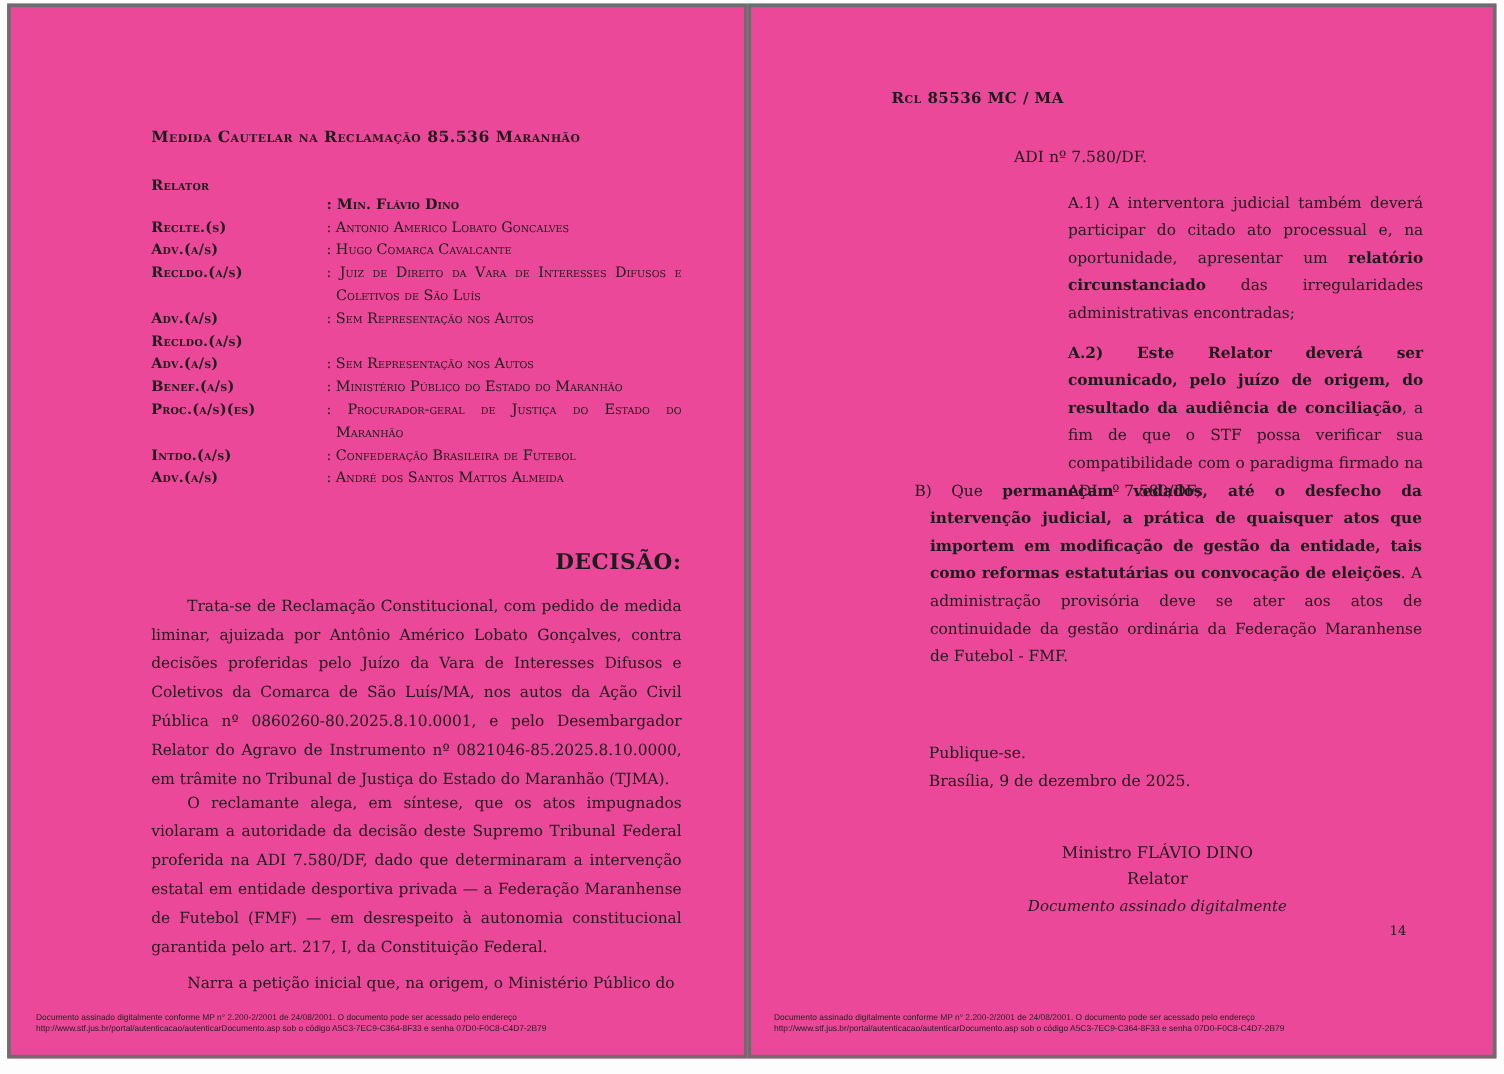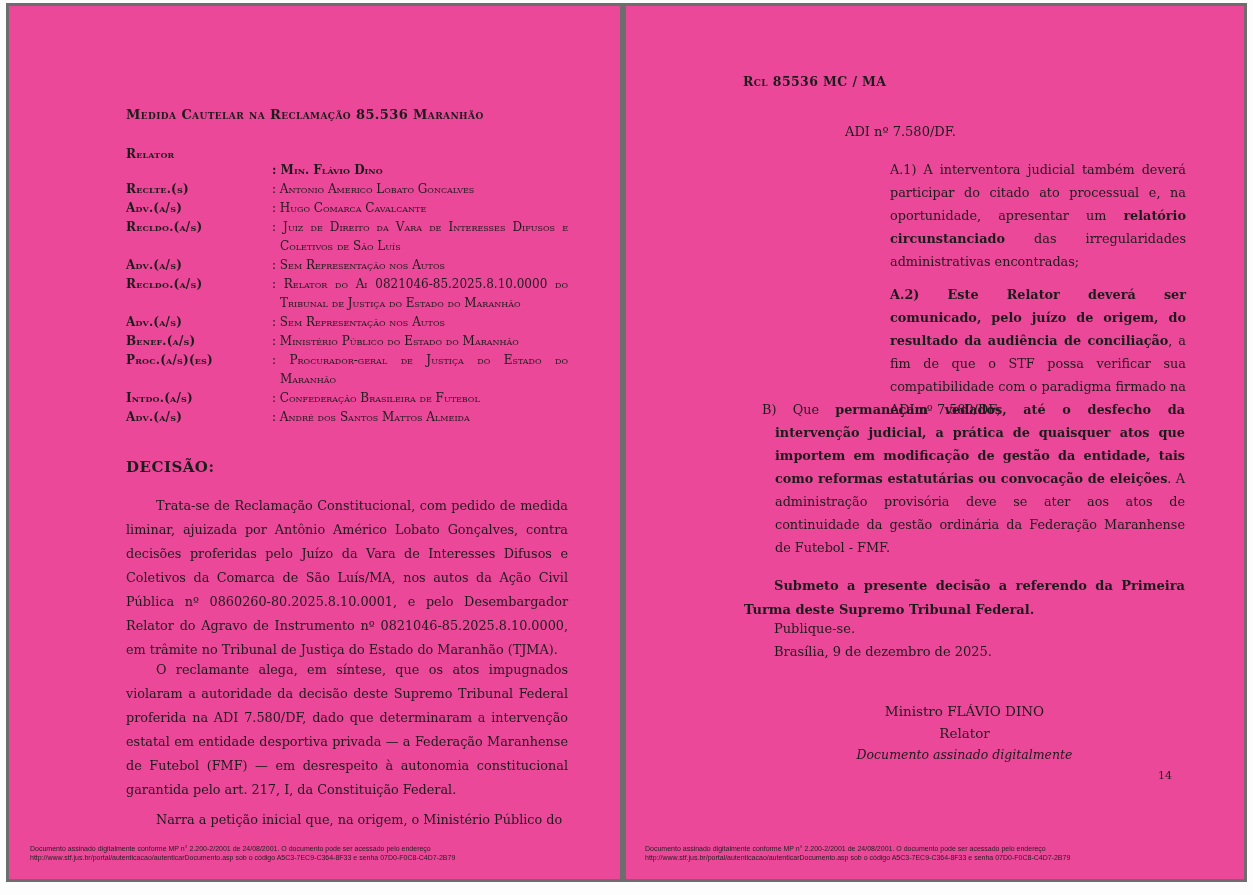--- a/index.html
+++ b/index.html
@@ -32,22 +32,22 @@
   .party-row {
     display:grid; grid-template-columns:146px 1fr;
     font-size:12px; line-height:19px; font-variant:small-caps;
   }
   .party-label { font-weight:bold; letter-spacing:0.2px; }
   .party-value { text-align:justify; padding-left:8px; text-indent:-8px; }
   .party-value.bold { font-weight:bold;margin-top:16px; }
 
   .decision-heading {
     left:117px; top:452px; width:442px;
-    text-align:left; font-weight:bold;
-    font-size:15px; letter-spacing:0.5px;
+    text-align:right; font-weight:bold;
+    font-size:18px; letter-spacing:0.5px;
   }
   .body-par {
     left:117px; width:442px; margin:0;
     font-size:12.8px; line-height:24px;
     text-align:justify; text-indent:30px;
   }
   #p1 { top:488px; }
   #p2 { top:652px; }
   #p3 { top:802px; white-space:nowrap; }
 
@@ -109,21 +109,20 @@
     <div class="party-row">
       <div class="party-label">Recldo.(a/s)</div>
       <div class="party-value">: Juiz de Direito da Vara de Interesses Difusos e Coletivos de São Luís</div>
     </div>
     <div class="party-row">
       <div class="party-label">Adv.(a/s)</div>
       <div class="party-value">: Sem Representação nos Autos</div>
     </div>
     <div class="party-row">
       <div class="party-label">Recldo.(a/s)</div>
-      <div class="party-value">: Relator do Ai 0821046-85.2025.8.10.0000 do Tribunal de Justiça do Estado do Maranhão</div>
     </div>
     <div class="party-row">
       <div class="party-label">Adv.(a/s)</div>
       <div class="party-value">: Sem Representação nos Autos</div>
     </div>
     <div class="party-row">
       <div class="party-label">Benef.(a/s)</div>
       <div class="party-value">: Ministério Público do Estado do Maranhão</div>
     </div>
     <div class="party-row">
@@ -163,21 +162,20 @@
   </div>
 
   <div class="abs quote" id="qa2">
     <span class="b">A.2) Este Relator deverá ser comunicado, pelo juízo de origem, do resultado da audiência de conciliação</span><span>, a fim de que o STF possa verificar sua compatibilidade com o paradigma firmado na ADI nº 7.580/DF;</span>
   </div>
 
   <div class="abs quote" id="qb">
     <span>B) Que </span><span class="b">permaneçam vedados, até o desfecho da intervenção judicial, a prática de quaisquer atos que importem em modificação de gestão da entidade, tais como reformas estatutárias ou convocação de eleições</span><span>. A administração provisória deve se ater aos atos de continuidade da gestão ordinária da Federação Maranhense de Futebol - FMF.</span>
   </div>
 
-  <p class="abs" id="submeto">Submeto a presente decisão a referendo da Primeira Turma deste Supremo Tribunal Federal.</p>
 
   <div class="abs" id="publique">Publique-se.</div>
 
   <div class="abs" id="brasilia">Brasília, 9 de dezembro de 2025.</div>
 
   <div class="abs" id="signature">
     <div>Ministro FLÁVIO DINO</div>
     <div>Relator</div>
     <div class="sig-note">Documento assinado digitalmente</div>
   </div>

